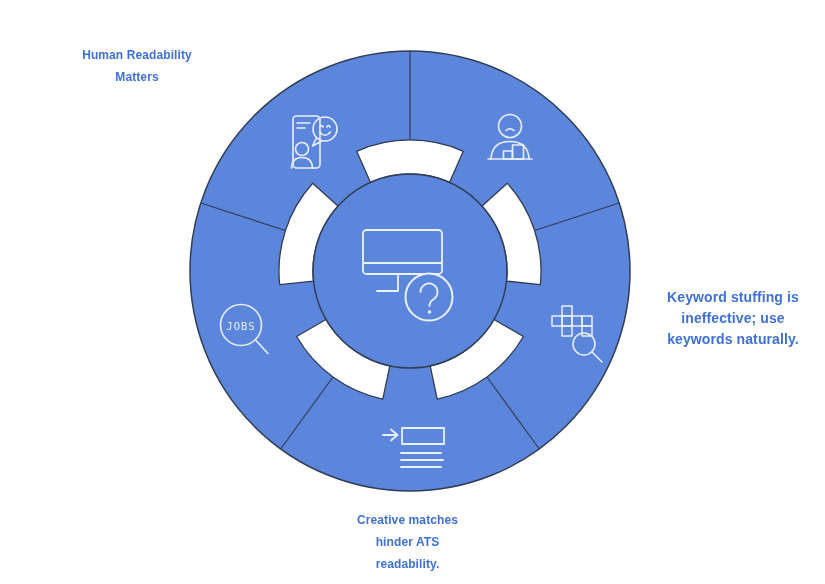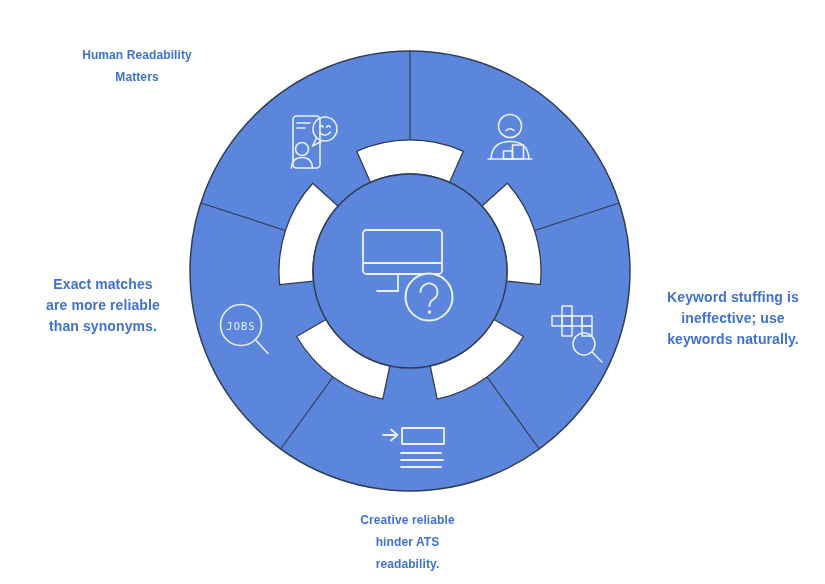--- a/index.html
+++ b/index.html
@@ -102,19 +102,16 @@
       <circle class="qmark-dot" cx="429.5" cy="312" r="1.8" stroke="none"></circle>
     </g>
   </svg>
 
   
   <div id="label-top-left" class="label lg">Human Readability
 Matters</div>
   <div id="label-right" class="label sm">Keyword stuffing is
 ineffective; use
 keywords naturally.</div>
-  <div id="label-left" class="label sm">Exact matches
-are more reliable
-than synonyms.</div>
-  <div id="label-bottom" class="label lg">Creative reliable
+  <div id="label-bottom" class="label lg">Creative matches
 hinder ATS
 readability.</div>
 </div>
 
 </body></html>

